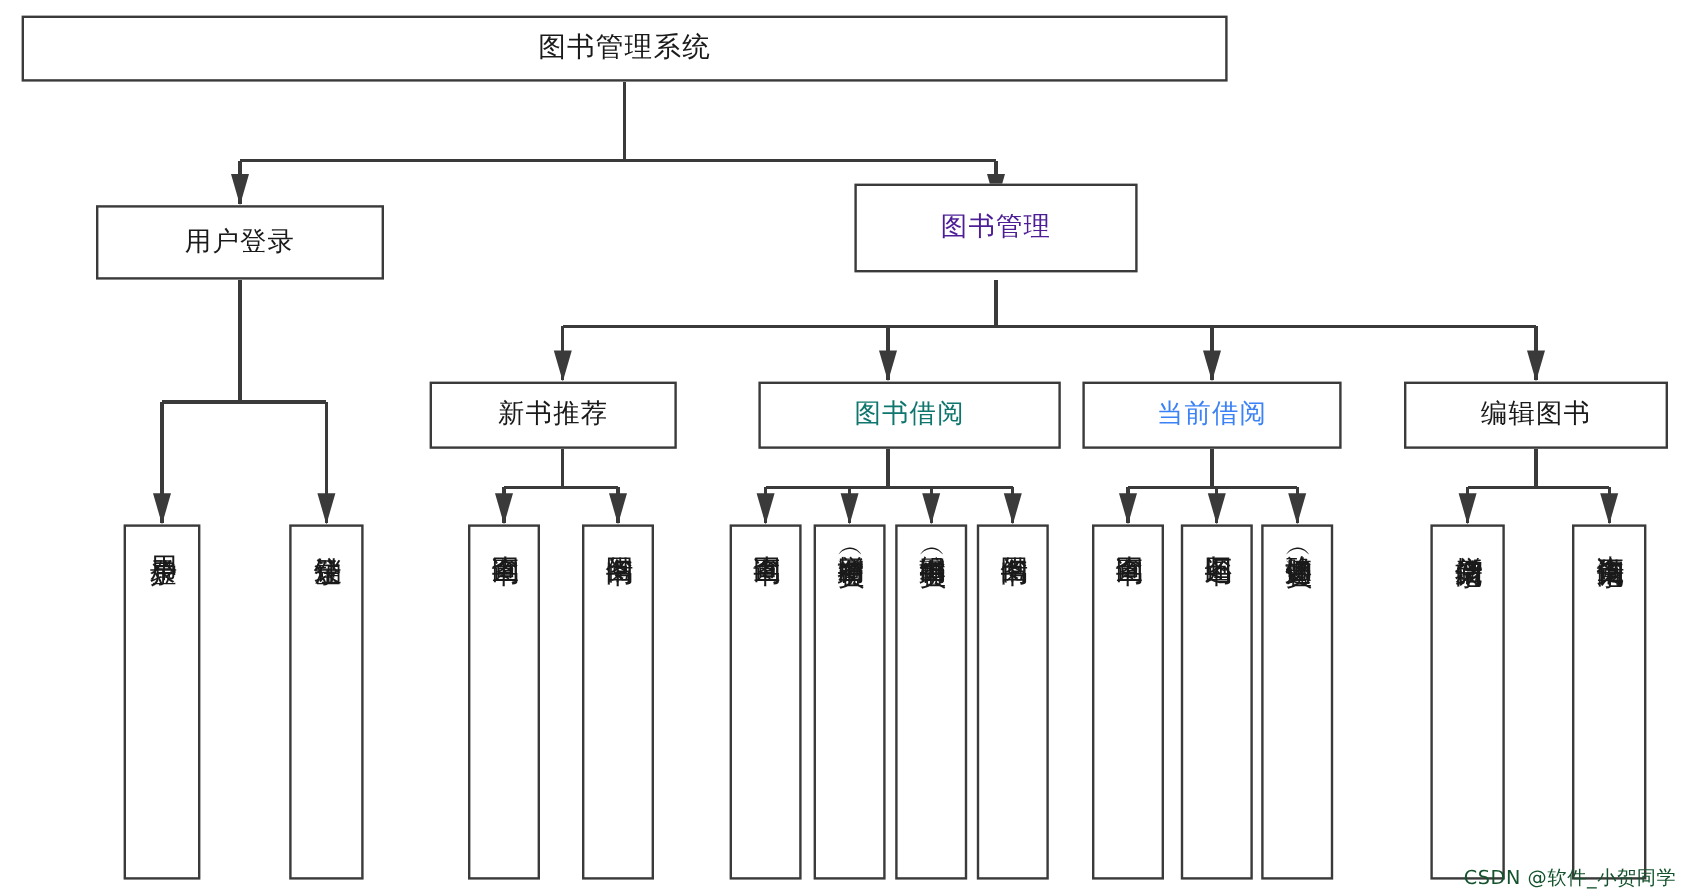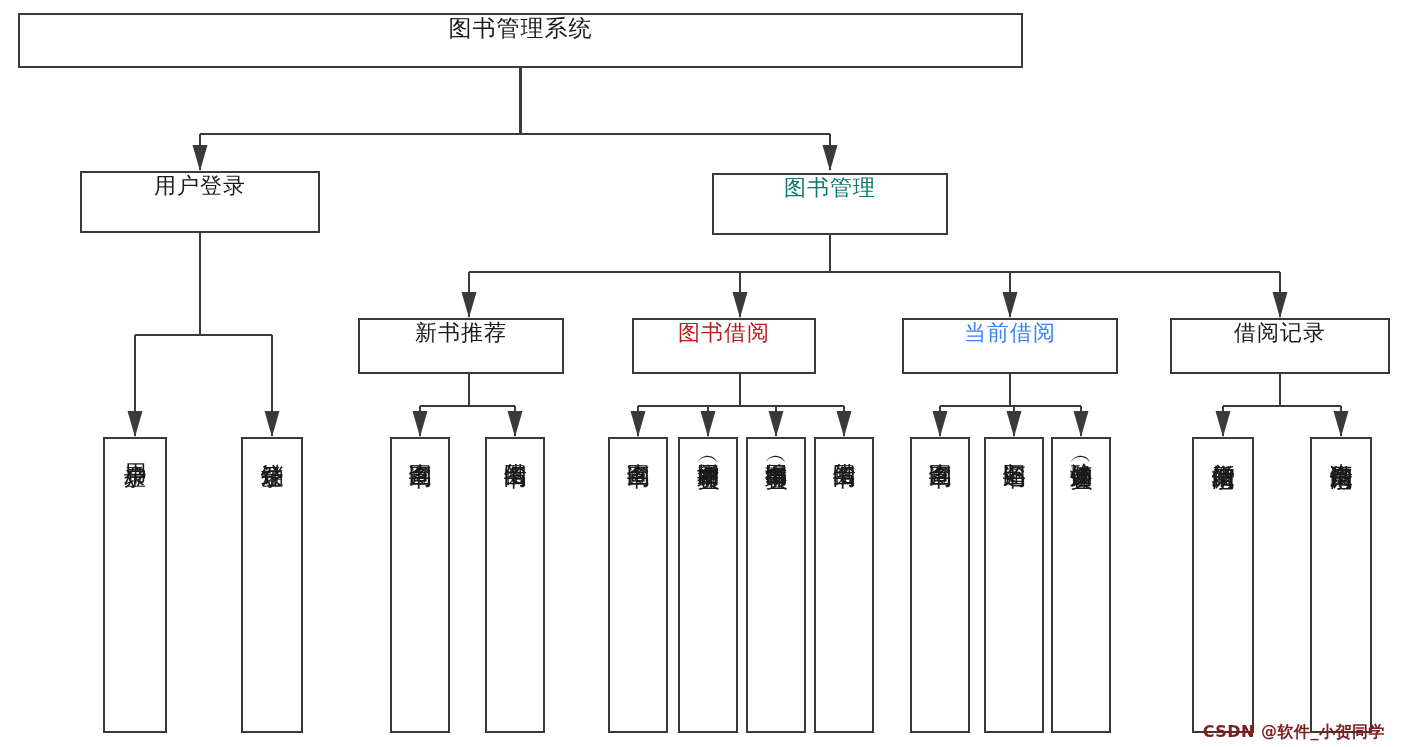--- a/index.html
+++ b/index.html
@@ -25,20 +25,21 @@
     width: 1405px;
     height: 747px;
     pointer-events: none;
   }
   .node {
     position: absolute;
     box-sizing: border-box;
     background: #ffffff;
     border: 2px solid #3a3a3a;
     display: flex;
+    align-items: center;
     justify-content: center;
     color: #1a1a1a;
     z-index: 2;
   }
   .node .label {
     display: block;
     text-align: center;
     line-height: 1.18;
     white-space: nowrap;
   }
@@ -61,28 +62,27 @@
     line-height: 1.02;
     letter-spacing: 1px;
     white-space: nowrap;
     margin: 0 auto;
   }
   .node.vert.tall .label {
     font-size: 22px;
   }
   #watermark {
     position: absolute;
-    right: 20px;
+    right: 8px;
     bottom: 4px;
     font-size: 16px;
-    color: #7f1d1d;
+    color: #14532d;
     letter-spacing: 0.5px;
     z-index: 5;
     white-space: nowrap;
-    font-weight: bold;
   }
 </style>
 </head>
 <body>
 
 <div id="canvas">
   <svg id="edges" viewBox="0 0 1405 747">
       <line x1="520.5" y1="68" x2="520.5" y2="134" stroke="#3a3a3a" stroke-width="2.6" shape-rendering="crispEdges"></line>
       <line x1="200" y1="134" x2="830" y2="134" stroke="#3a3a3a" stroke-width="2.6" shape-rendering="crispEdges"></line>
       <line x1="200" y1="134" x2="200" y2="170" stroke="#3a3a3a" stroke-width="2.6" shape-rendering="crispEdges"></line>
@@ -136,34 +136,34 @@
       <line x1="1341" y1="406" x2="1341" y2="436" stroke="#3a3a3a" stroke-width="2.6" shape-rendering="crispEdges"></line>
       <polygon points="1333.5,411 1348.5,411 1341,437" fill="#3a3a3a"></polygon>
     </svg>
   <div id="nodes-layer">
       <div class="node horiz root" style="left: 18px; top: 13px; width: 1005px; height: 55px; border-color: rgb(58, 58, 58); background: rgb(255, 255, 255); color: rgb(26, 26, 26);">
         <span class="label">图书管理系统</span>
       </div>
       <div class="node horiz" style="left: 80px; top: 171px; width: 240px; height: 62px; border-color: rgb(58, 58, 58); background: rgb(255, 255, 255); color: rgb(26, 26, 26);">
         <span class="label">用户登录</span>
       </div>
-      <div class="node horiz" style="left: 712px; top: 173px; width: 236px; height: 62px; border-color: rgb(58, 58, 58); background: rgb(255, 255, 255); color: #0f766e;">
+      <div class="node horiz" style="left: 712px; top: 153px; width: 236px; height: 74px; border-color: rgb(58, 58, 58); background: rgb(255, 255, 255); color: #4c1d95;">
         <span class="label">图书管理</span>
       </div>
       <div class="node horiz" style="left: 358px; top: 318px; width: 206px; height: 56px; border-color: rgb(58, 58, 58); background: rgb(255, 255, 255); color: rgb(26, 26, 26);">
         <span class="label">新书推荐</span>
       </div>
-      <div class="node horiz" style="left: 632px; top: 318px; width: 184px; height: 56px; border-color: rgb(58, 58, 58); background: rgb(255, 255, 255); color: #b91c1c;">
+      <div class="node horiz" style="left: 632px; top: 318px; width: 252px; height: 56px; border-color: rgb(58, 58, 58); background: rgb(255, 255, 255); color: #0f766e;">
         <span class="label">图书借阅</span>
       </div>
       <div class="node horiz" style="left: 902px; top: 318px; width: 216px; height: 56px; border-color: rgb(58, 58, 58); background: rgb(255, 255, 255); color: #3b82f6;">
         <span class="label">当前借阅</span>
       </div>
       <div class="node horiz" style="left: 1170px; top: 318px; width: 220px; height: 56px; border-color: rgb(58, 58, 58); background: rgb(255, 255, 255); color: rgb(26, 26, 26);">
-        <span class="label">借阅记录</span>
+        <span class="label">编辑图书</span>
       </div>
       <div class="node vert" style="left: 103px; top: 437px; width: 64px; height: 296px; border-color: rgb(58, 58, 58); background: rgb(255, 255, 255); color: rgb(26, 26, 26);">
         <span class="label">用户登录</span>
       </div>
       <div class="node vert" style="left: 241px; top: 437px; width: 62px; height: 296px; border-color: rgb(58, 58, 58); background: rgb(255, 255, 255); color: rgb(26, 26, 26);">
         <span class="label">注销登录</span>
       </div>
       <div class="node vert" style="left: 390px; top: 437px; width: 60px; height: 296px; border-color: rgb(58, 58, 58); background: rgb(255, 255, 255); color: rgb(26, 26, 26);">
         <span class="label">查询图书</span>
       </div>

